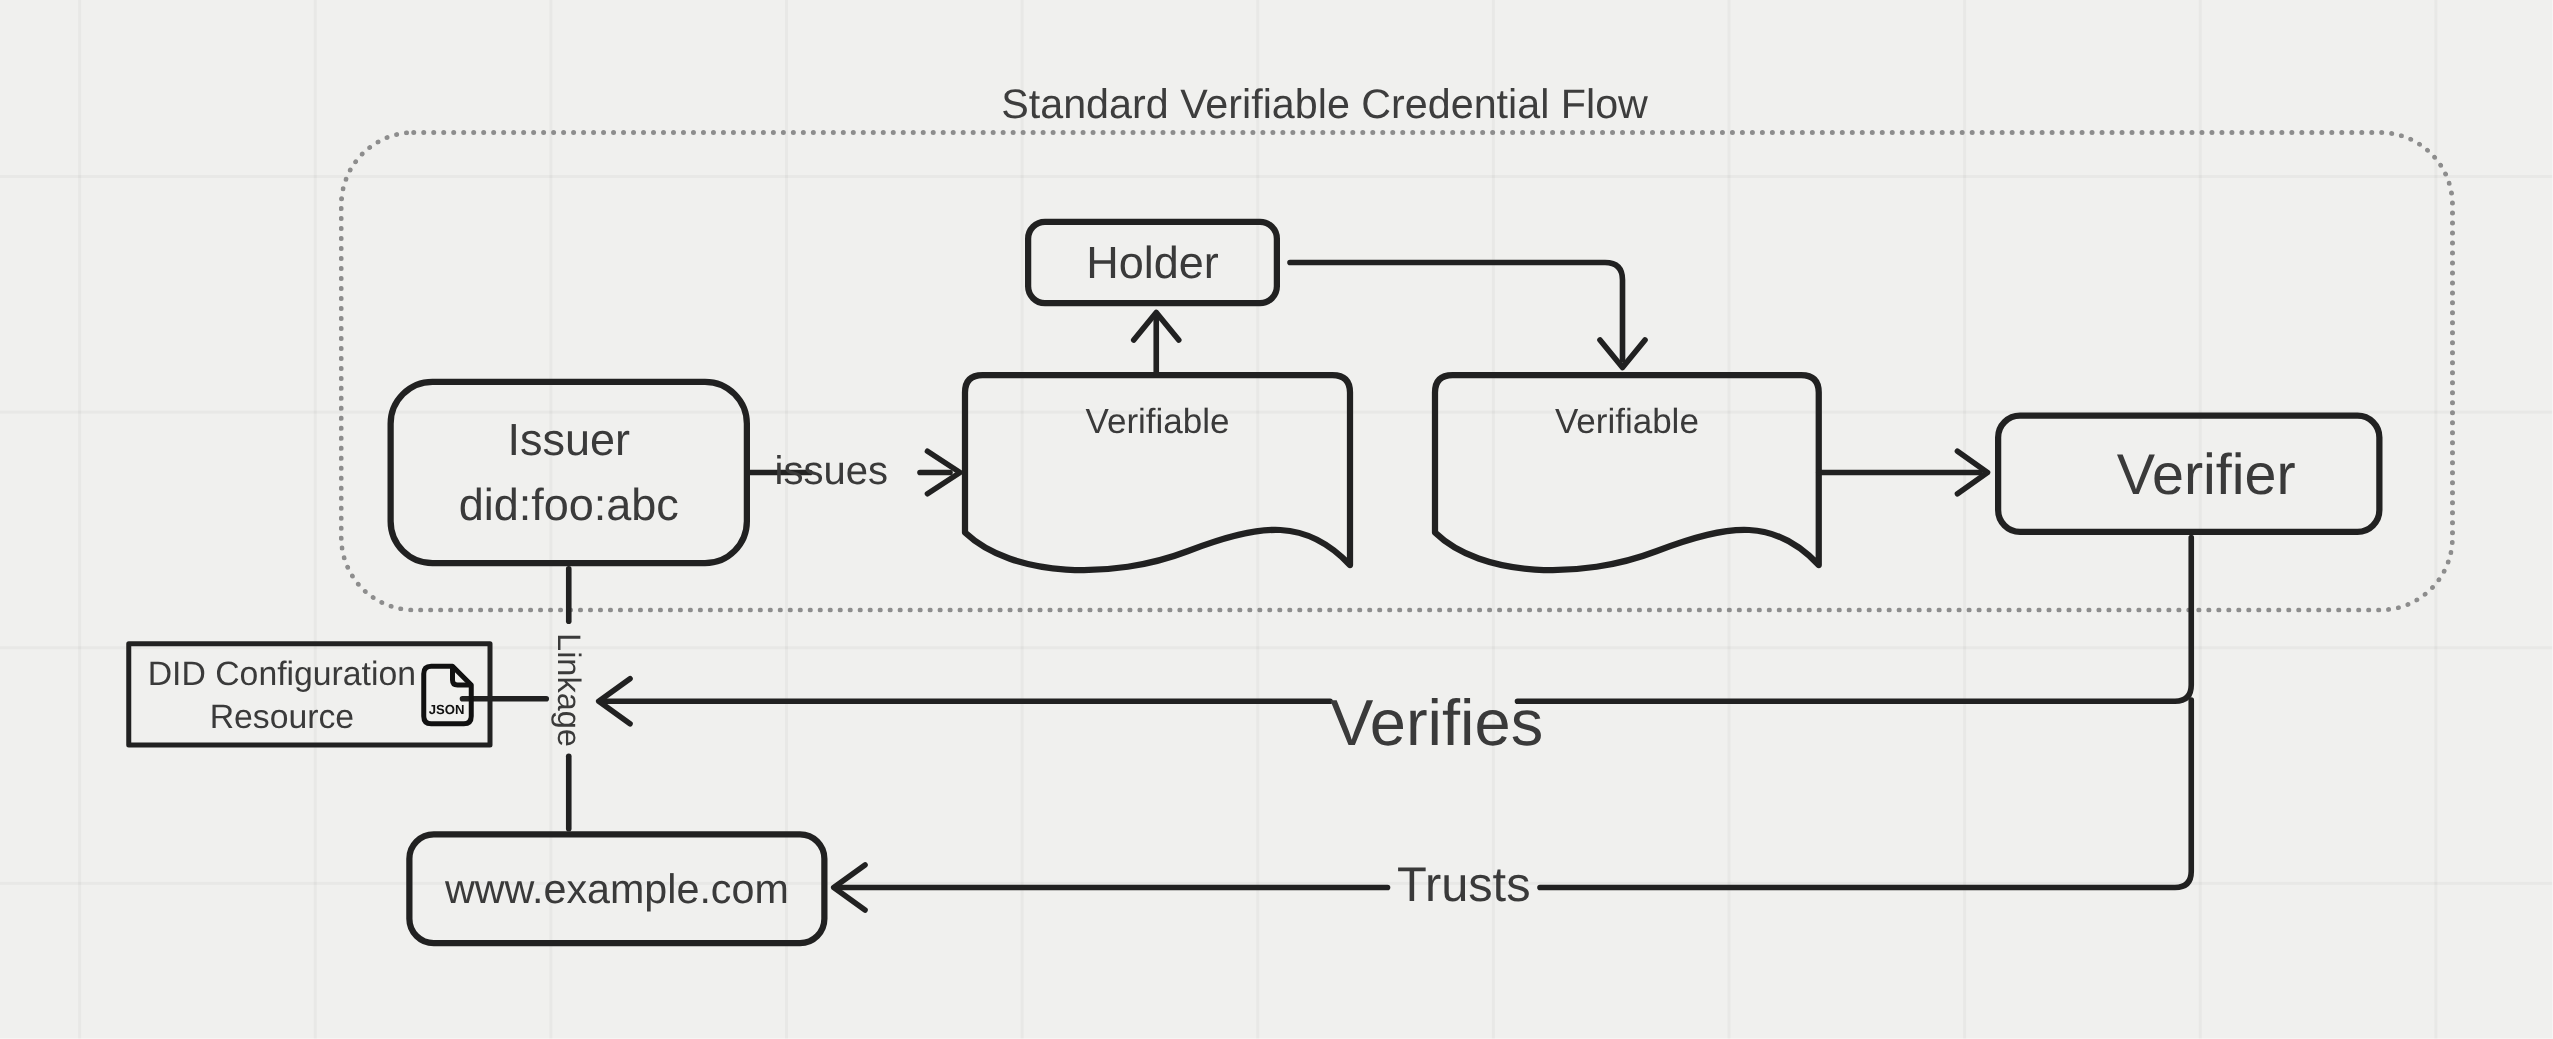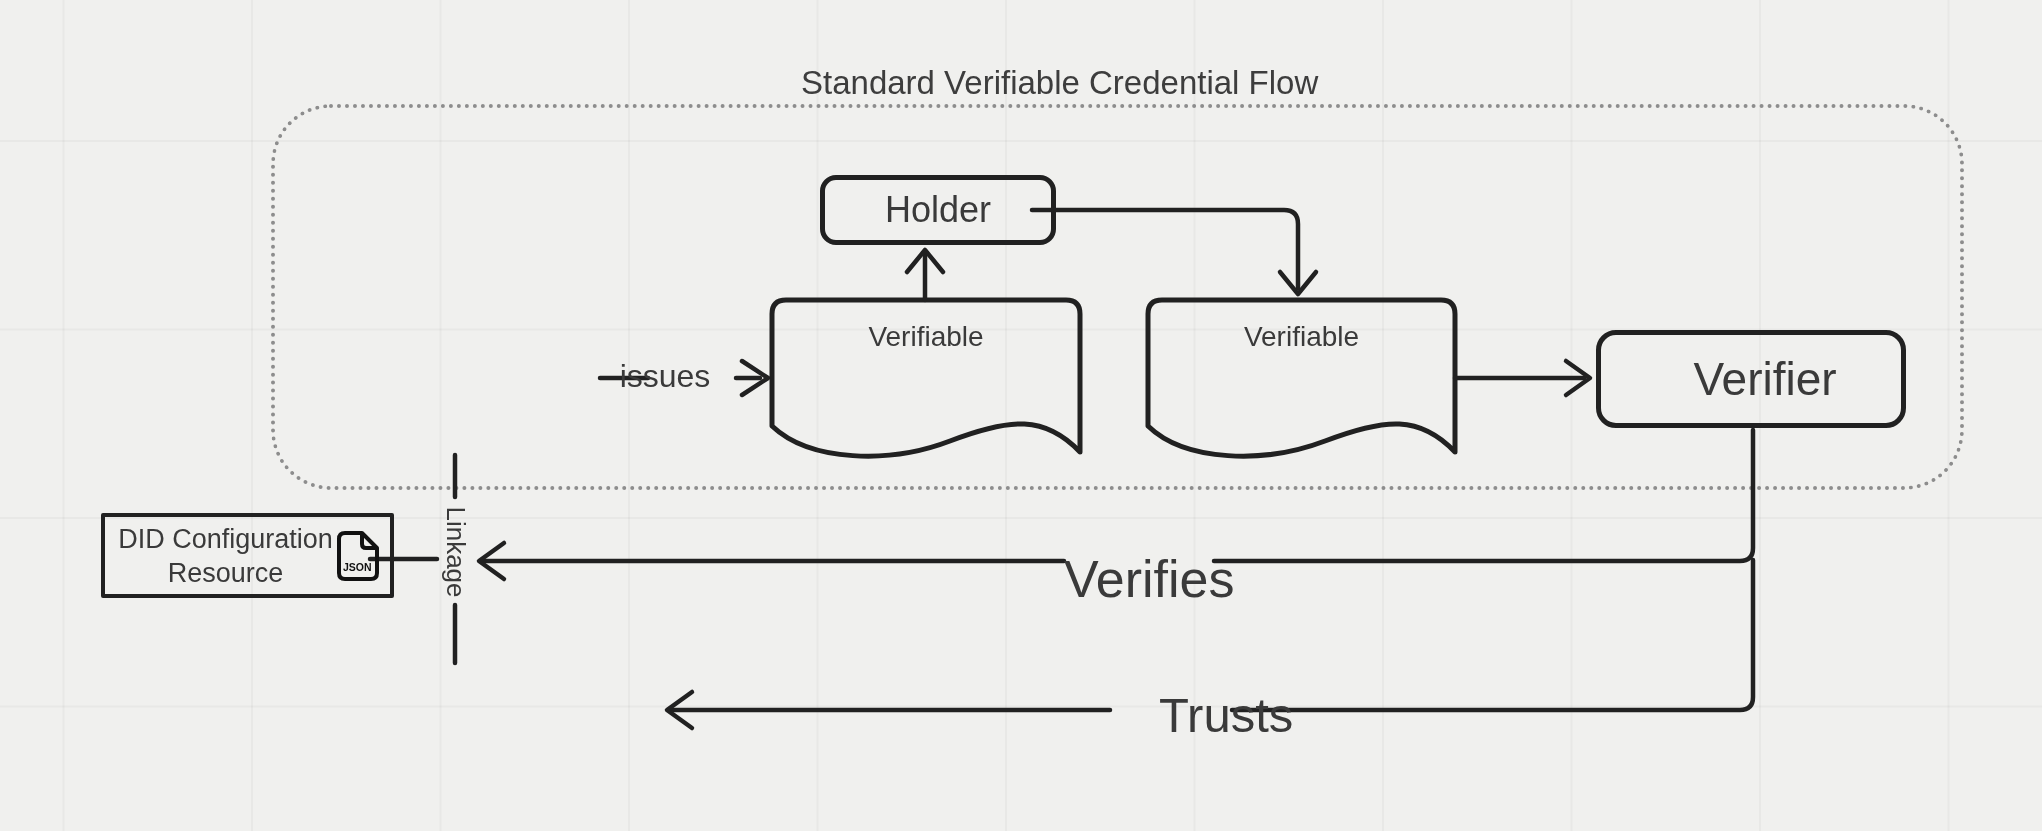--- a/index.html
+++ b/index.html
@@ -43,21 +43,21 @@
     border: 5px solid #212121;
     color: #3a3a3a;
     display: flex;
     flex-direction: column;
     align-items: center;
     justify-content: center;
     text-align: center;
     line-height: 52px;
     font-size: 36px;
   }
-  #holder-node   { left: 820px;  top: 175px; width: 236px; height: 70px;  border-radius: 16px; }
+  #holder-node   { left: 820px;  top: 175px; width: 204px; height: 70px;  border-radius: 16px; }
   #issuer-node   { left: 310px;  top: 303px; width: 290px; height: 150px; border-radius: 36px; }
   #verifier-node { left: 1596px; top: 330px; width: 310px; height: 98px;  border-radius: 20px; font-size: 46px; padding-left: 28px; }
   #website-node  { left: 325px;  top: 665px; width: 337px; height: 92px;  border-radius: 22px; font-size: 33px; }
   #did-config-node {
     left: 77px; top: 513px; width: 293px; height: 85px;
     border-width: 4px; border-radius: 2px;
     flex-direction: row;
     font-size: 27px; line-height: 34px;
     padding: 0 10px;
     margin-left: 24px;
@@ -71,21 +71,21 @@
   }
   #vc-label { left: 772px;  top: 311px; width: 308px; }
   #vp-label { left: 1148px; top: 311px; width: 307px; }
   .edge-label {
     color: #3a3a3a;
     white-space: nowrap;
     text-align: center;
   }
   #issues-label   { left: 615px;  top: 358px; width: 100px; font-size: 32px; }
   #verifies-label { left: 1064px; top: 537px; width: 150px; font-size: 52px; margin-top: 12px; }
-  #trusts-label   { left: 1111px; top: 687px; width: 120px; font-size: 49px; margin-left: 48px; }
+  #trusts-label   { left: 1111px; top: 687px; width: 120px; font-size: 39px; }
   #linkage-label {
     left: 455px; top: 552px;
     font-size: 26px;
     color: #3a3a3a;
     transform: translate(-50%, -50%) rotate(90deg);
     white-space: nowrap;
   }
 </style>
 </head>
 <body>
@@ -140,20 +140,24 @@
       <path d="M672,710 H1110"></path>
       <path d="M692,692 L667,710 L692,728"></path>
       <path d="M1232,710 H1740 Q1753,710 1753,697 V560"></path>
     </g>
   </svg>
 
   <div class="abs node" id="holder-node">
     <span>Holder</span>
   </div>
 
+  <div class="abs node" id="issuer-node">
+    <span>Issuer</span>
+    <span>did:foo:abc</span>
+  </div>
 
   <div class="abs doc-label" id="vc-label">
     <div>Verifiable</div>
   </div>
 
   <div class="abs doc-label" id="vp-label">
     <div>Verifiable</div>
   </div>
 
   <div class="abs node" id="verifier-node">
@@ -165,19 +169,22 @@
       <div>DID Configuration</div>
       <div>Resource</div>
     </div>
     <svg width="44" height="52" viewBox="0 0 44 52" fill="none" stroke="#111111" stroke-width="4" stroke-linejoin="round">
       <path d="M9,3 H26 L41,18 V43 Q41,49 35,49 H9 Q3,49 3,43 V9 Q3,3 9,3 Z"></path>
       <path d="M26,3 V14 Q26,18 30,18 H41"></path>
       <text x="7" y="41" stroke="none" fill="#111111" style="font-family:'Liberation Sans',sans-serif;font-size:10.5px;font-weight:bold;">JSON</text>
     </svg>
   </div>
 
+  <div class="abs node" id="website-node">
+    <span>www.example.com</span>
+  </div>
 
   <div class="abs edge-label" id="issues-label">issues</div>
   <div class="abs edge-label" id="verifies-label">Verifies</div>
   <div class="abs edge-label" id="trusts-label">Trusts</div>
   <div class="abs edge-label" id="linkage-label">Linkage</div>
 
 </div>
 
 </body></html>

